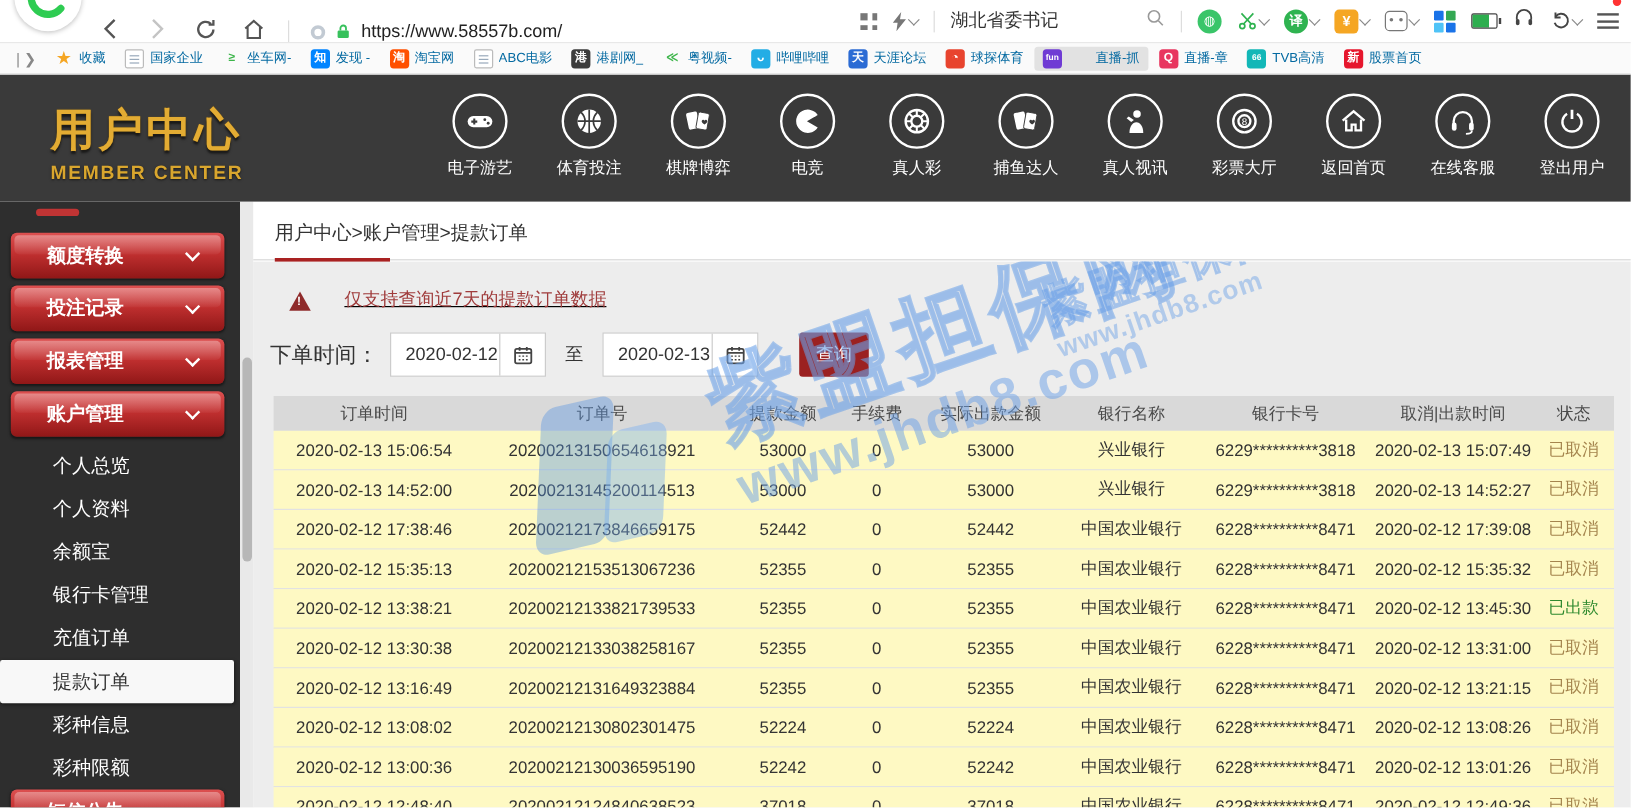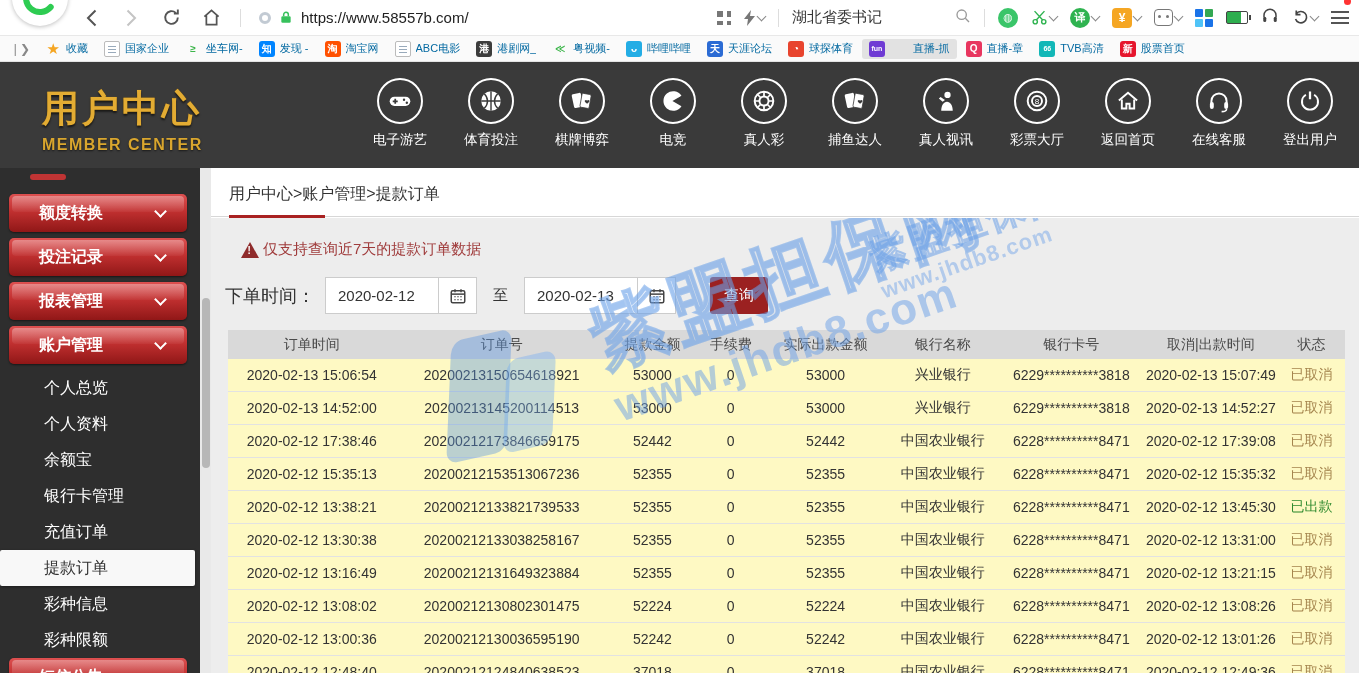--- a/index.html
+++ b/index.html
@@ -4,21 +4,21 @@
 <style>
   * { margin:0; padding:0; box-sizing:border-box; }
   html,body { width:1359px; height:673px; overflow:hidden; background:#fff;
     font-family:"Liberation Sans","DejaVu Sans",sans-serif; }
   .page { position:relative; width:1359px; height:673px; overflow:hidden; }
 
   
   .chrome { position:absolute; left:0; top:0; width:100%; height:35px; background:#fff; z-index:40; }
   .b-logo { position:absolute; left:12px; top:-30px; width:56px; height:56px; background:#fff;
     border-radius:50%; box-shadow:0 1px 4px rgba(0,0,0,.25); display:flex; align-items:center; justify-content:center; }
-  .chrome-row { position:absolute; left:80px; top:0; height:35px; display:flex; align-items:center; gap:18px; }
+  .chrome-row { position:absolute; left:80px; top:0; height:35px; display:flex; align-items:flex-end; gap:18px; }
   .cbtn { width:22px; height:22px; display:flex; align-items:center; justify-content:center; color:#555; font-size:17px; cursor:pointer; }
   .cbtn.dis { color:#bbb; }
   .vsep { width:1px; height:18px; background:#ddd; }
   .urlbox { display:flex; align-items:center; gap:8px; }
   .url-dot { width:12px; height:12px; border:3px solid #9aa7b5; border-radius:50%; opacity:.6; }
   .url-text { font-size:15px; color:#222; }
   .chrome-right { position:absolute; right:10px; top:0; height:35px; display:flex; align-items:center; gap:13px; }
   .mini { display:flex; align-items:center; gap:2px; color:#555; }
   .qr { width:14px; height:14px; background:
     linear-gradient(#777,#777) 0 0/6px 6px no-repeat,
@@ -83,29 +83,29 @@
   .side-thumb { position:absolute; left:1.5px; width:8px; top:130px; height:170px; background:#b7b7b7; border-radius:4px; }
 
   
   .main { position:absolute; left:211px; top:168px; right:0; bottom:0; background:#fff; z-index:10; }
   .crumbrow { position:relative; height:50px; background:#fff; }
   .breadcrumb { position:absolute; left:18px; top:16px; font-size:16px; color:#333; }
   .crumb-underline { position:absolute; left:18px; bottom:0; width:96px; height:3px; background:#a92222; z-index:2; }
   .crumb-line { position:absolute; left:0; bottom:1px; width:100%; height:1px; background:#d7d7d7; }
   .panel { position:absolute; left:0; top:50px; right:0; bottom:0; background:#ededed; overflow:hidden; }
 
-  .warnrow { display:flex; align-items:center; gap:4px; margin:22px 0 0 30px; }
+  .warnrow { display:flex; align-items:flex-end; gap:28px; margin:22px 0 0 30px;text-decoration:underline; }
   .tri { width:0; height:0; border-left:9px solid transparent; border-right:9px solid transparent;
     border-bottom:16px solid #8f2b2b; position:relative; }
   .tri::after { content:"!"; position:absolute; left:-2.5px; top:3px; color:#fff; font-size:10px; font-weight:bold; }
   .warn-text { font-size:15px; color:#a03c3c; }
 
   .filterrow { display:flex; align-items:center; margin:18px 0 0 14px; }
   .f-label { font-size:18px; color:#333; margin-right:10px; }
-  .datebox { width:152px; height:37px; background:#fff; border:1px solid #ccc; display:flex; align-items:center; cursor:pointer; }
+  .datebox { width:130px; height:37px; background:#fff; border:1px solid #ccc; display:flex; align-items:center; cursor:pointer; }
   .date-val { flex:1; padding-left:12px; font-size:15px; color:#333; }
   .cal { width:38px; height:100%; border-left:1px solid #ccc; display:flex; align-items:center; justify-content:center; }
   .to-label { font-size:15px; color:#333; margin:0 16px; }
   .search-btn { width:58px; height:37px; margin-left:34px; background:#9b2121; color:#fff; border:none;
     border-radius:3px; font-size:15px; cursor:pointer; font-family:inherit; }
 
   .table { margin:16px 14px 0 17px; }
   .trow { display:grid; grid-template-columns:15% 19% 8% 6% 11% 10% 13% 12% 6%; }
   .thead { background:#d9d9d9; }
   .thead .cell { height:29px; color:#4a4a4a; font-size:14px; }

